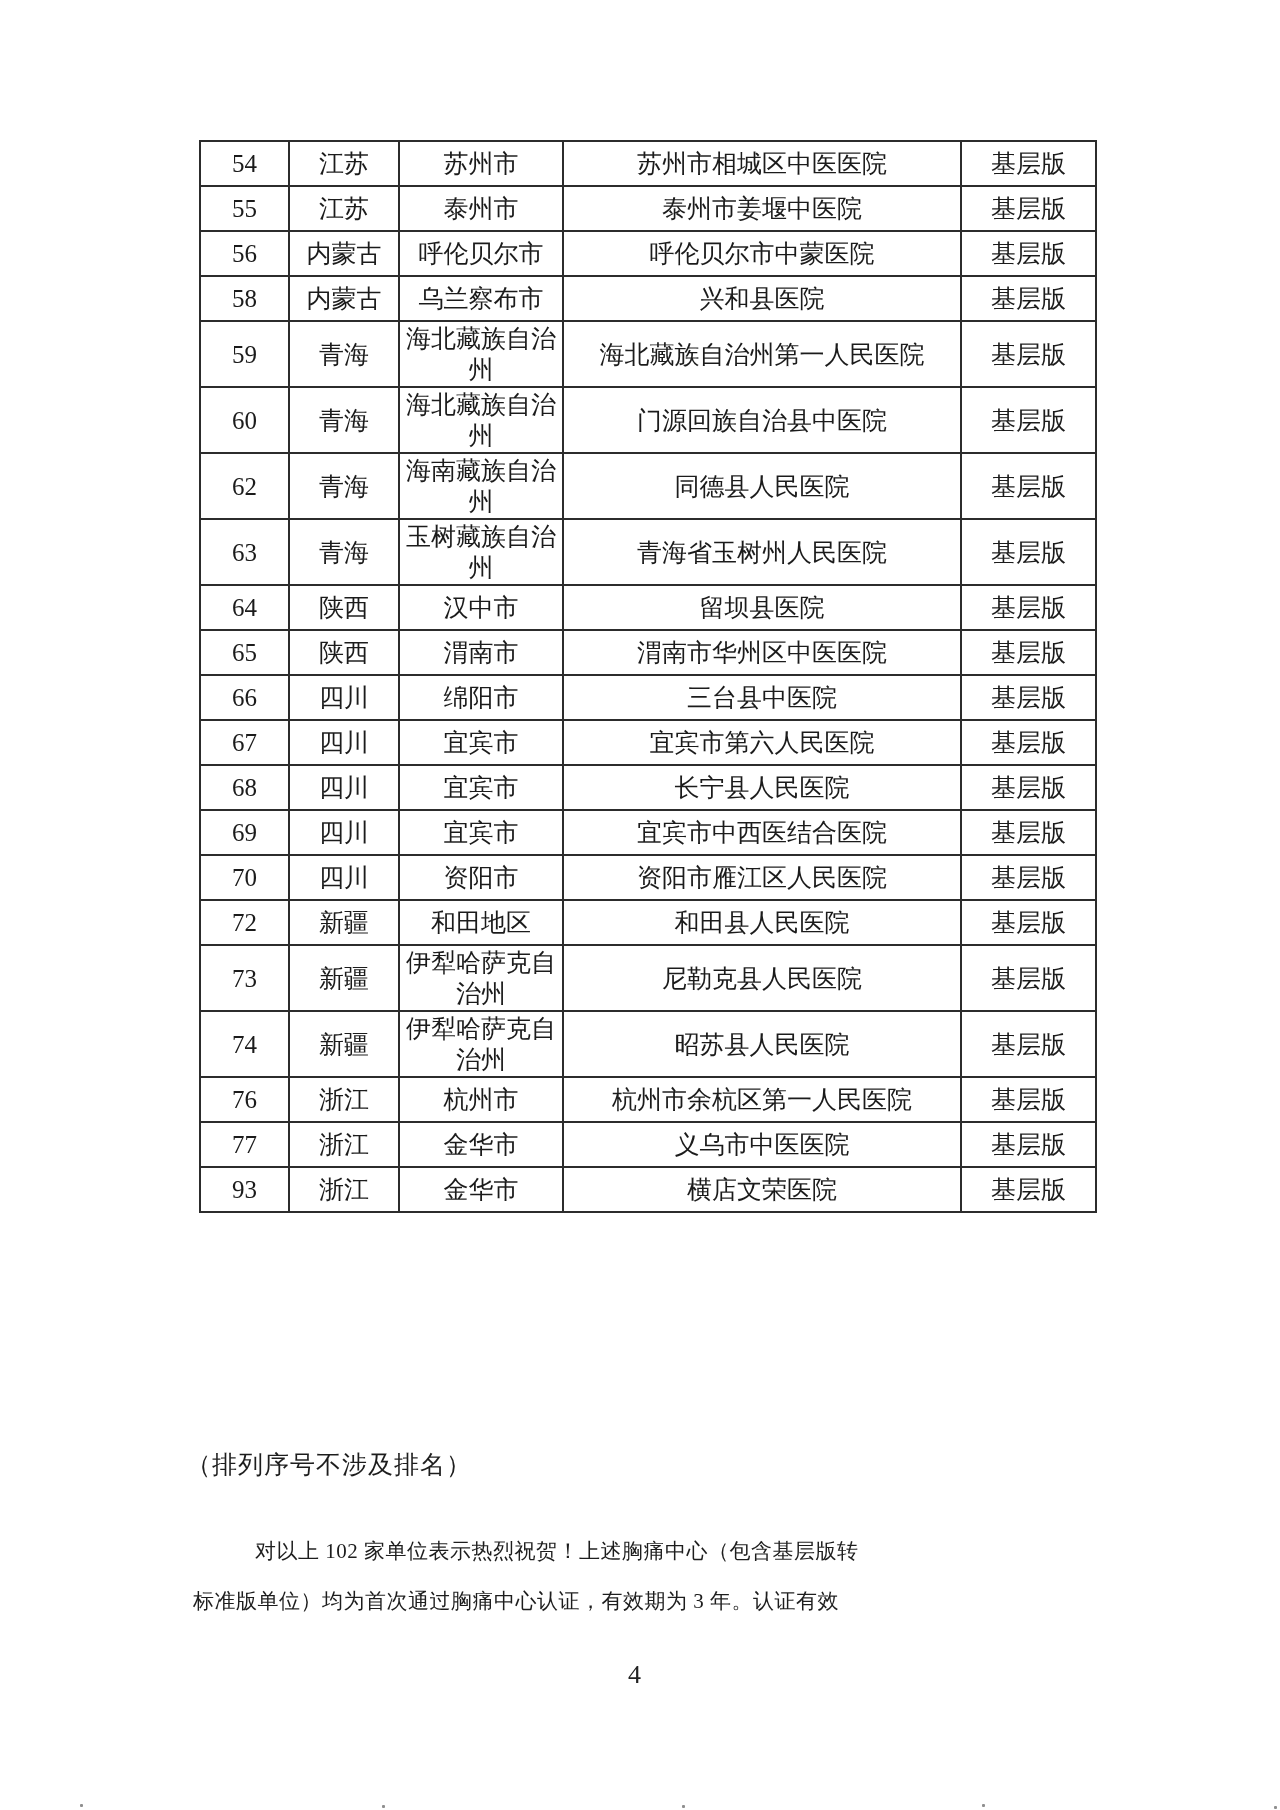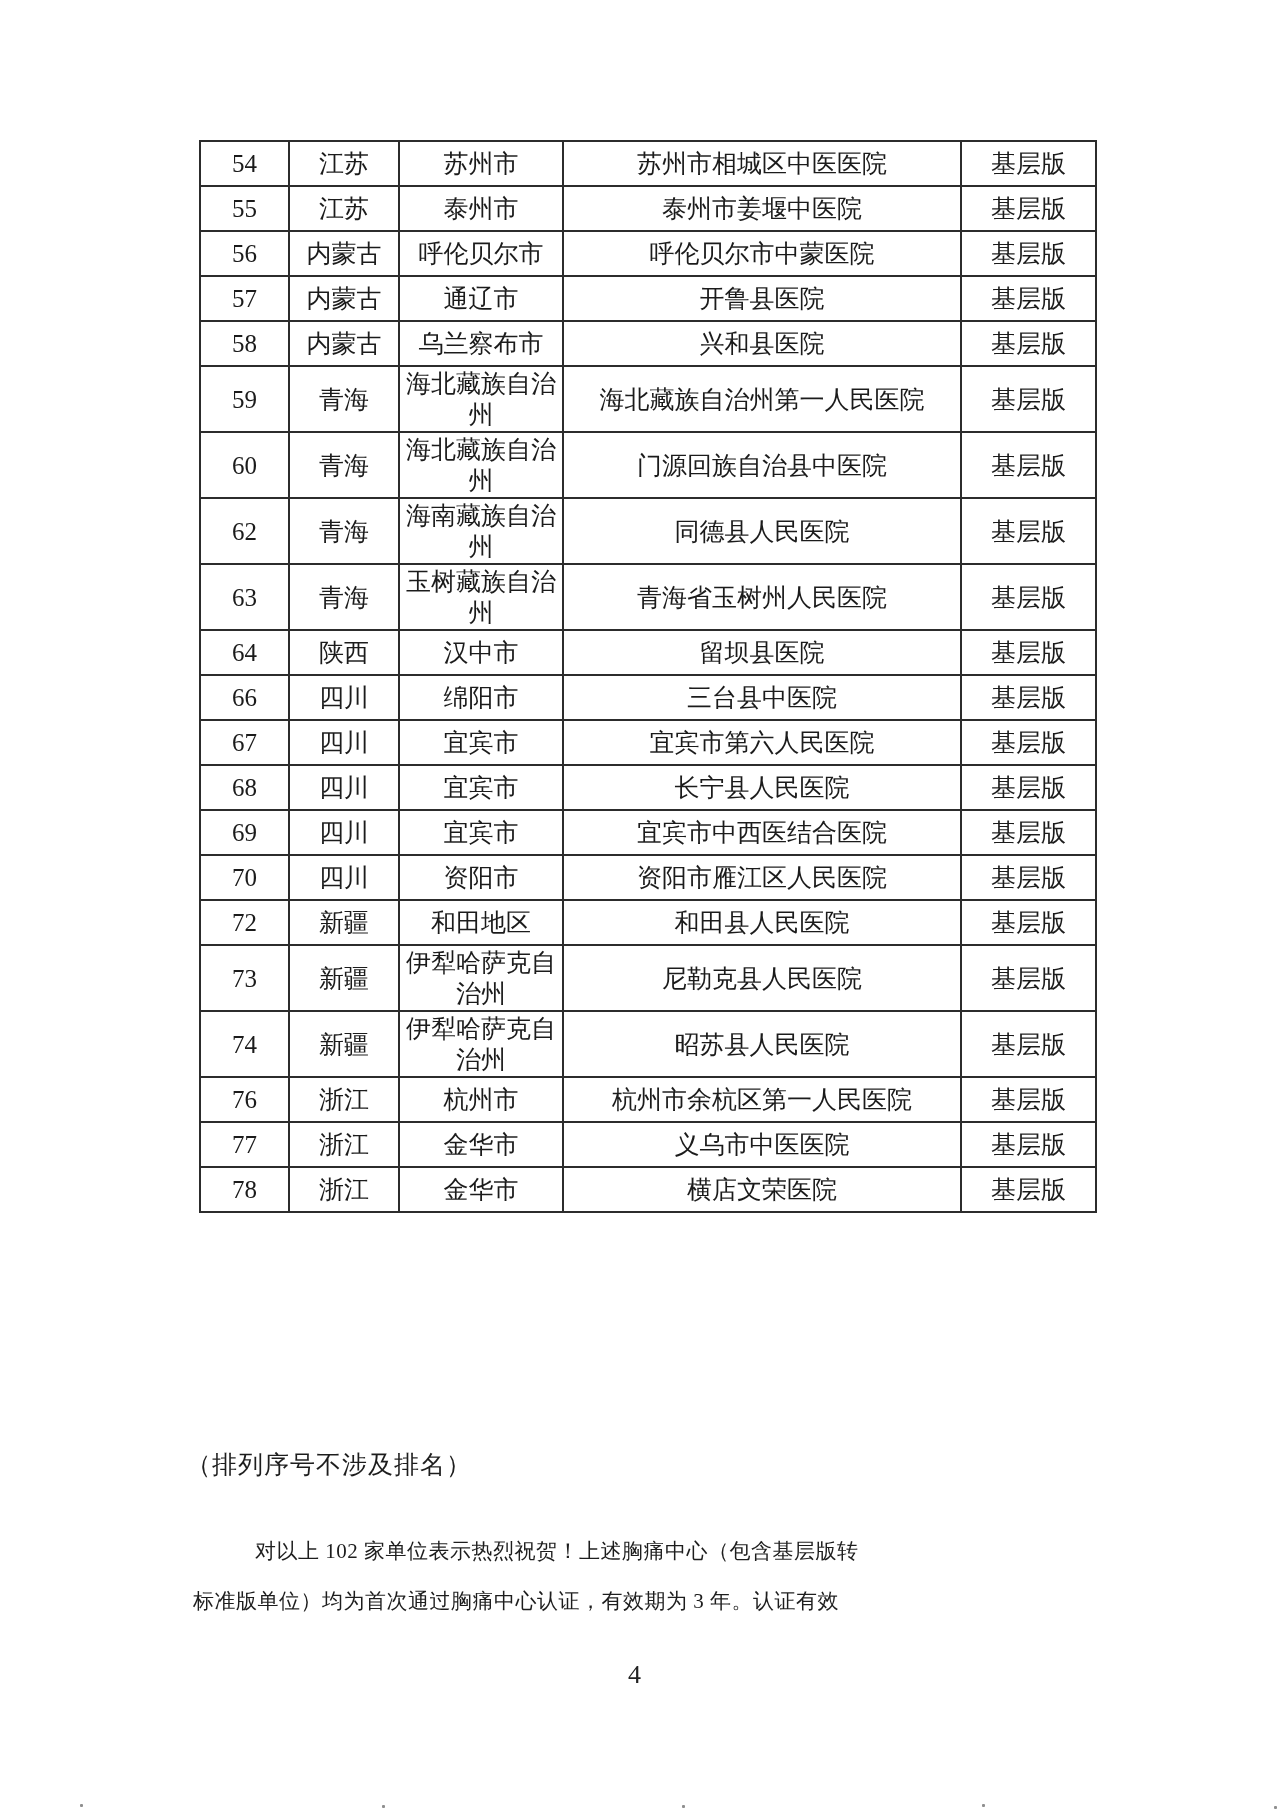--- a/index.html
+++ b/index.html
@@ -95,27 +95,20 @@
           <td>基层版</td>
         </tr>
         <tr>
           <td>56</td>
           <td>内蒙古</td>
           <td>呼伦贝尔市</td>
           <td>呼伦贝尔市中蒙医院</td>
           <td>基层版</td>
         </tr>
         <tr>
-          <td>57</td>
-          <td>内蒙古</td>
-          <td>通辽市</td>
-          <td>开鲁县医院</td>
-          <td>基层版</td>
-        </tr>
-        <tr>
           <td>58</td>
           <td>内蒙古</td>
           <td>乌兰察布市</td>
           <td>兴和县医院</td>
           <td>基层版</td>
         </tr>
         <tr>
           <td>59</td>
           <td>青海</td>
           <td>海北藏族自治州</td>
@@ -144,20 +137,27 @@
           <td>基层版</td>
         </tr>
         <tr>
           <td>64</td>
           <td>陕西</td>
           <td>汉中市</td>
           <td>留坝县医院</td>
           <td>基层版</td>
         </tr>
         <tr>
+          <td>65</td>
+          <td>陕西</td>
+          <td>渭南市</td>
+          <td>渭南市华州区中医医院</td>
+          <td>基层版</td>
+        </tr>
+        <tr>
           <td>66</td>
           <td>四川</td>
           <td>绵阳市</td>
           <td>三台县中医院</td>
           <td>基层版</td>
         </tr>
         <tr>
           <td>67</td>
           <td>四川</td>
           <td>宜宾市</td>
@@ -214,21 +214,21 @@
           <td>基层版</td>
         </tr>
         <tr>
           <td>77</td>
           <td>浙江</td>
           <td>金华市</td>
           <td>义乌市中医医院</td>
           <td>基层版</td>
         </tr>
         <tr>
-          <td>78</td>
+          <td>93</td>
           <td>浙江</td>
           <td>金华市</td>
           <td>横店文荣医院</td>
           <td>基层版</td>
         </tr>
       </tbody>
   </table>
 
   <div class="note">（排列序号不涉及排名）</div>
 

